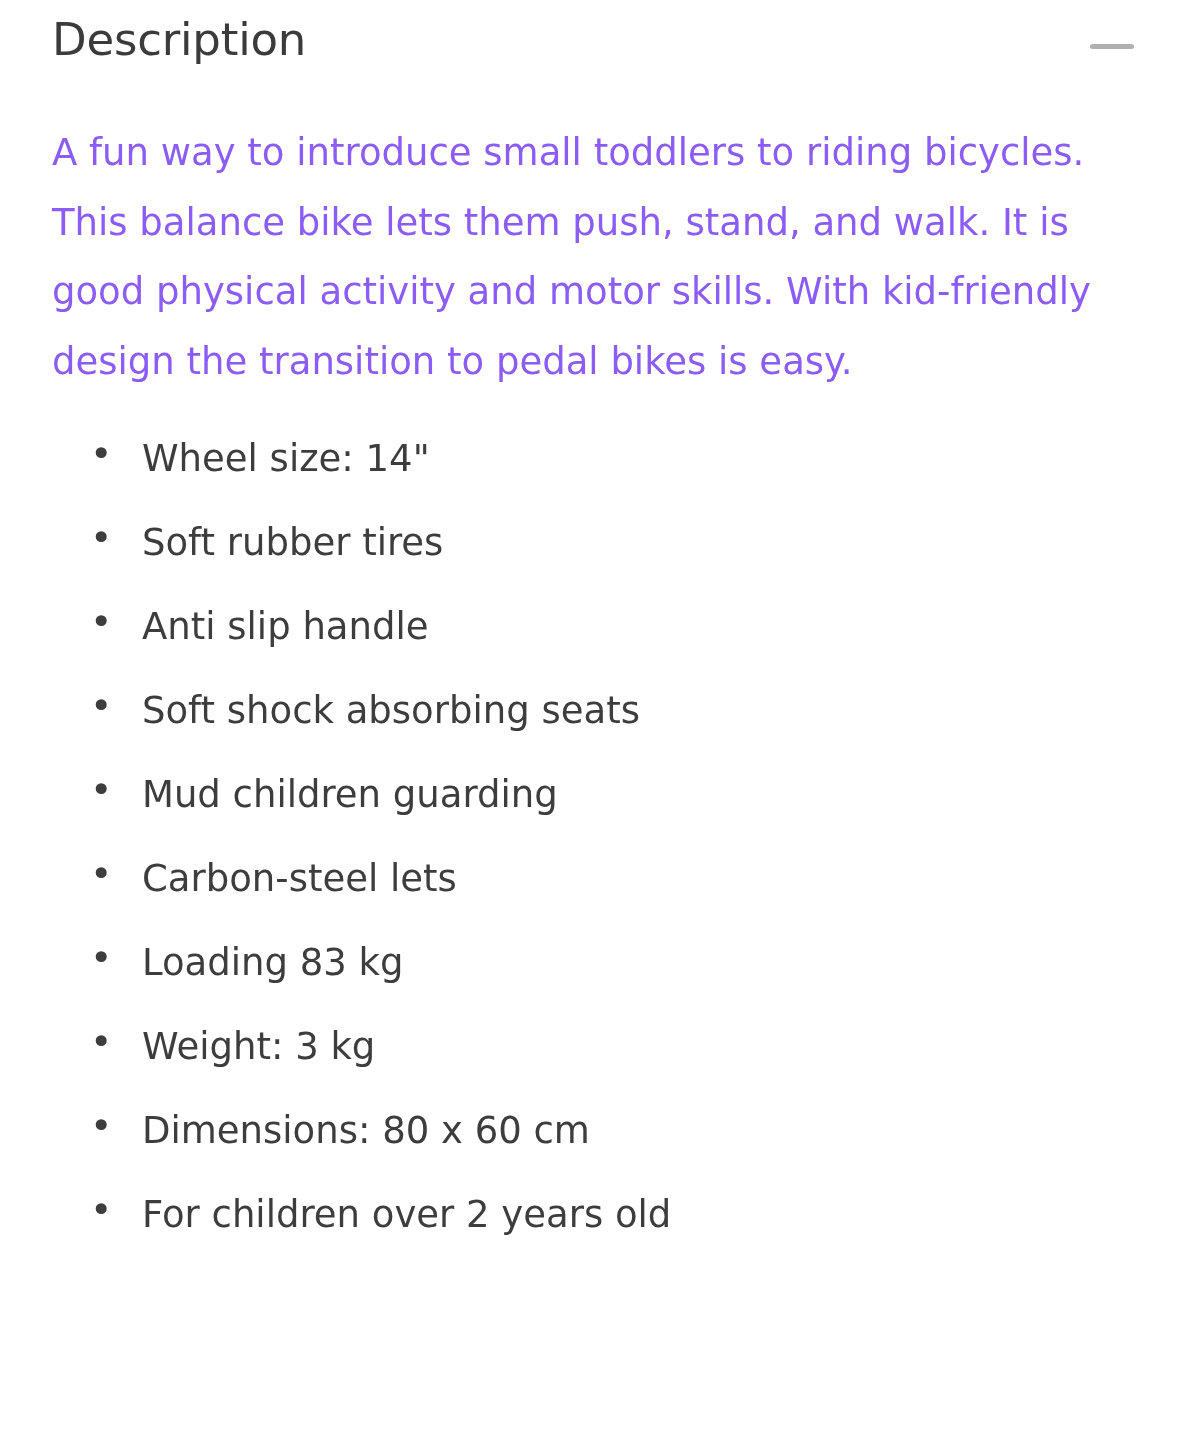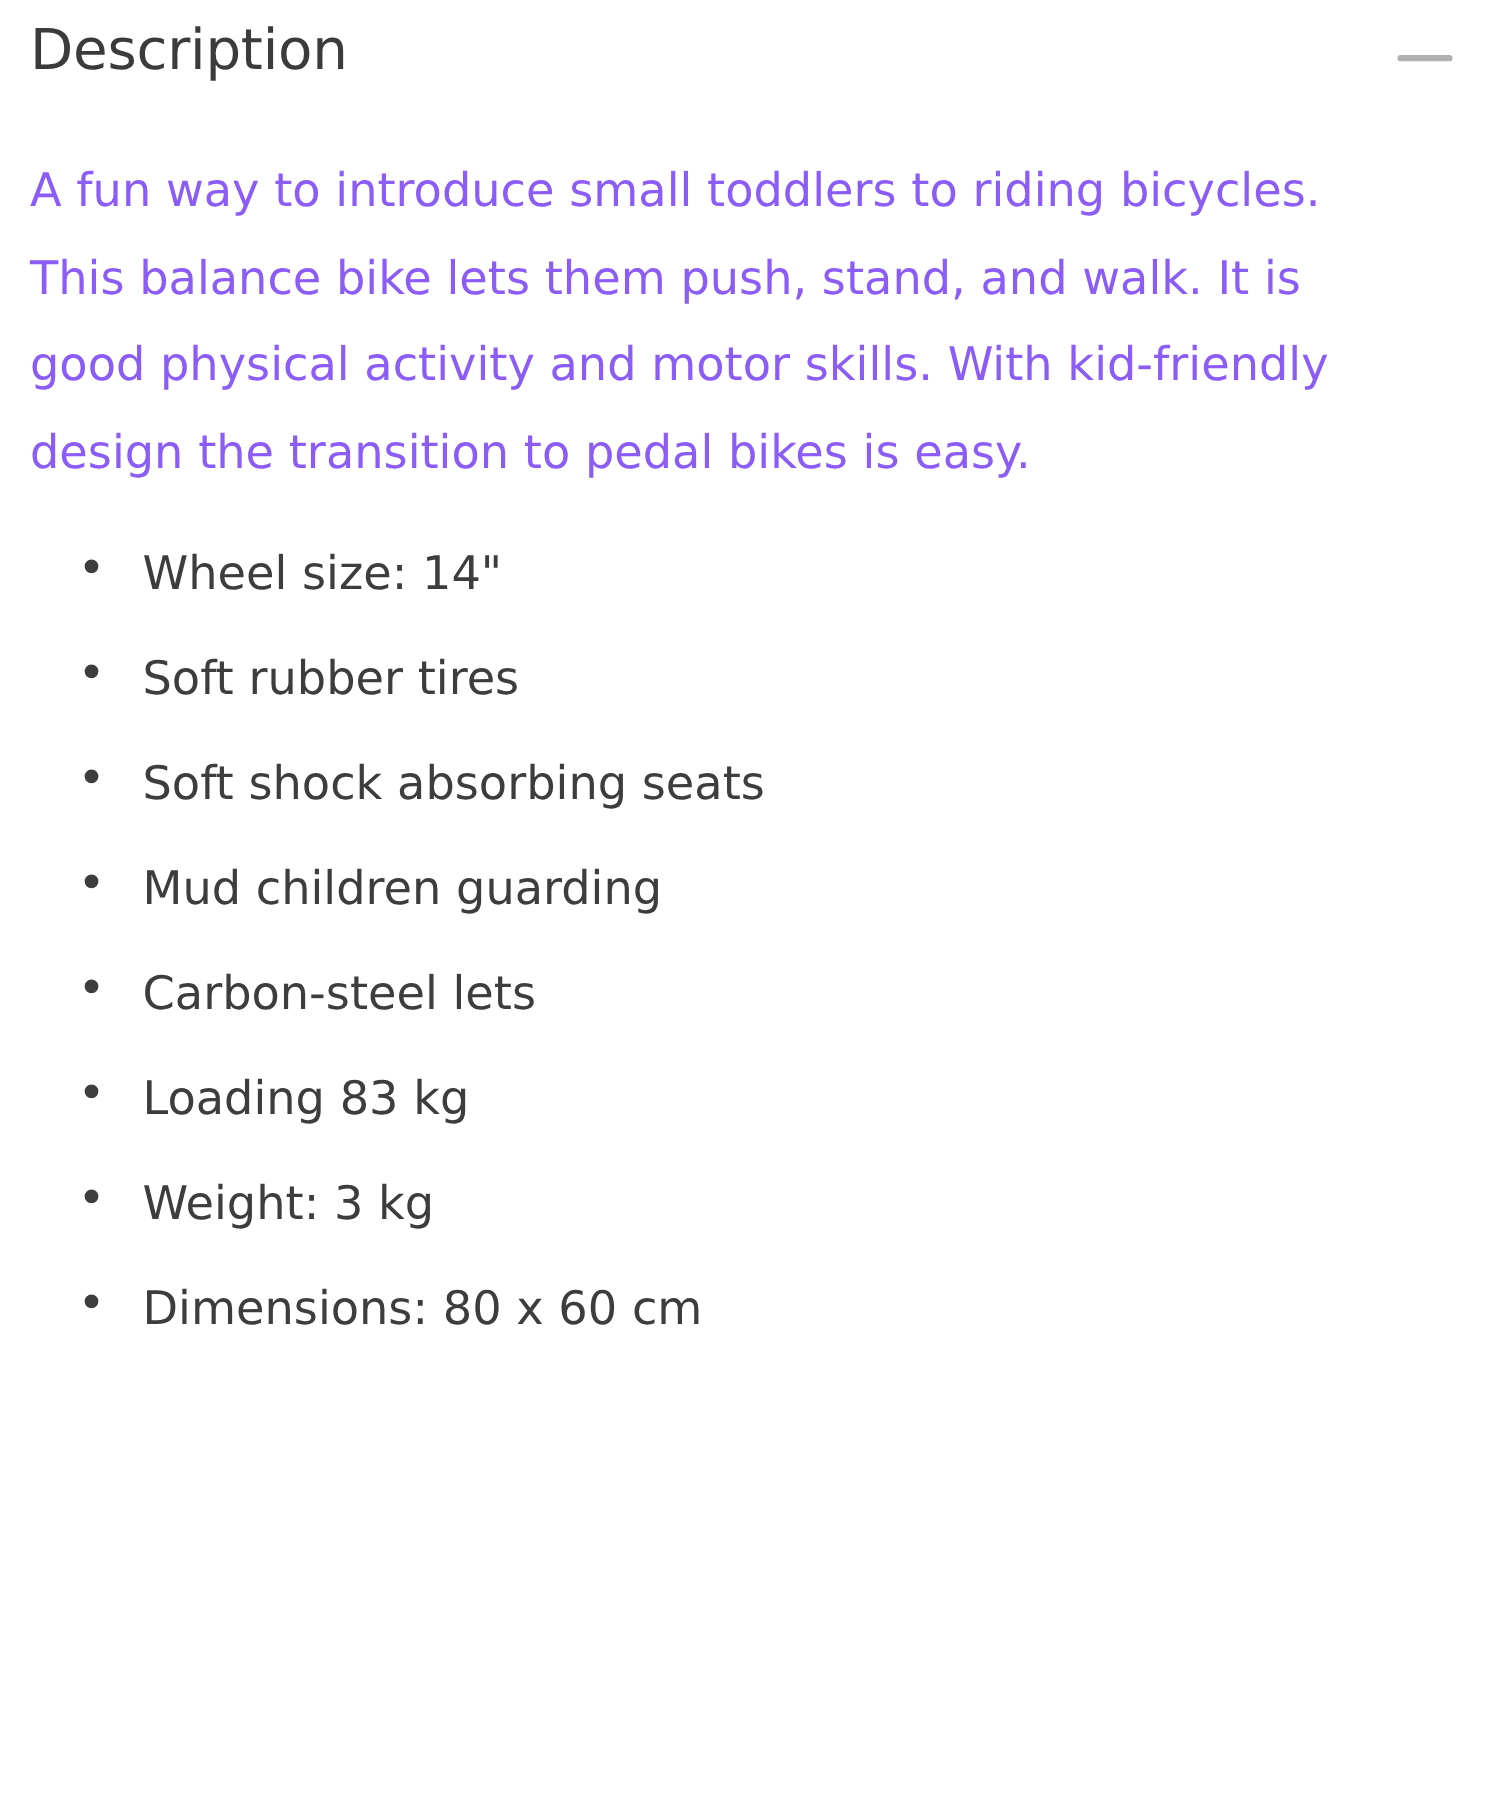--- a/index.html
+++ b/index.html
@@ -11,21 +11,21 @@
   body {
     width: 1190px;
     height: 1440px;
     font-family: "DejaVu Sans", sans-serif;
     color: #343434;
     overflow: hidden;
   }
   .panel {
     position: relative;
     width: 1190px;
-    padding: 0 24px;
+    padding: 0 52px;
   }
   .section-header {
     display: flex;
     align-items: flex-start;
     justify-content: space-between;
     padding-top: 14px;
   }
   .section-title {
     font-size: 45px;
     font-weight: 400;
@@ -90,21 +90,23 @@
   <div class="section-header">
     <h1 class="section-title">Description</h1>
     <div class="collapse-toggle"></div>
   </div>
 
   <p class="description-body">A fun way to introduce small toddlers to riding bicycles. This balance bike lets them push, stand, and walk. It is good physical activity and motor skills. With kid-friendly design the transition to pedal bikes is easy.</p>
 
   <ul class="spec-list">
     <li>Wheel size: 14"</li>
     <li>Soft rubber tires</li>
+    <li>Anti slip handle</li>
     <li>Soft shock absorbing seats</li>
     <li>Mud children guarding</li>
     <li>Carbon-steel lets</li>
     <li>Loading 83 kg</li>
     <li>Weight: 3 kg</li>
     <li>Dimensions: 80 x 60 cm</li>
+    <li>For children over 2 years old</li>
   </ul>
 
 </div>
 
 </body></html>

